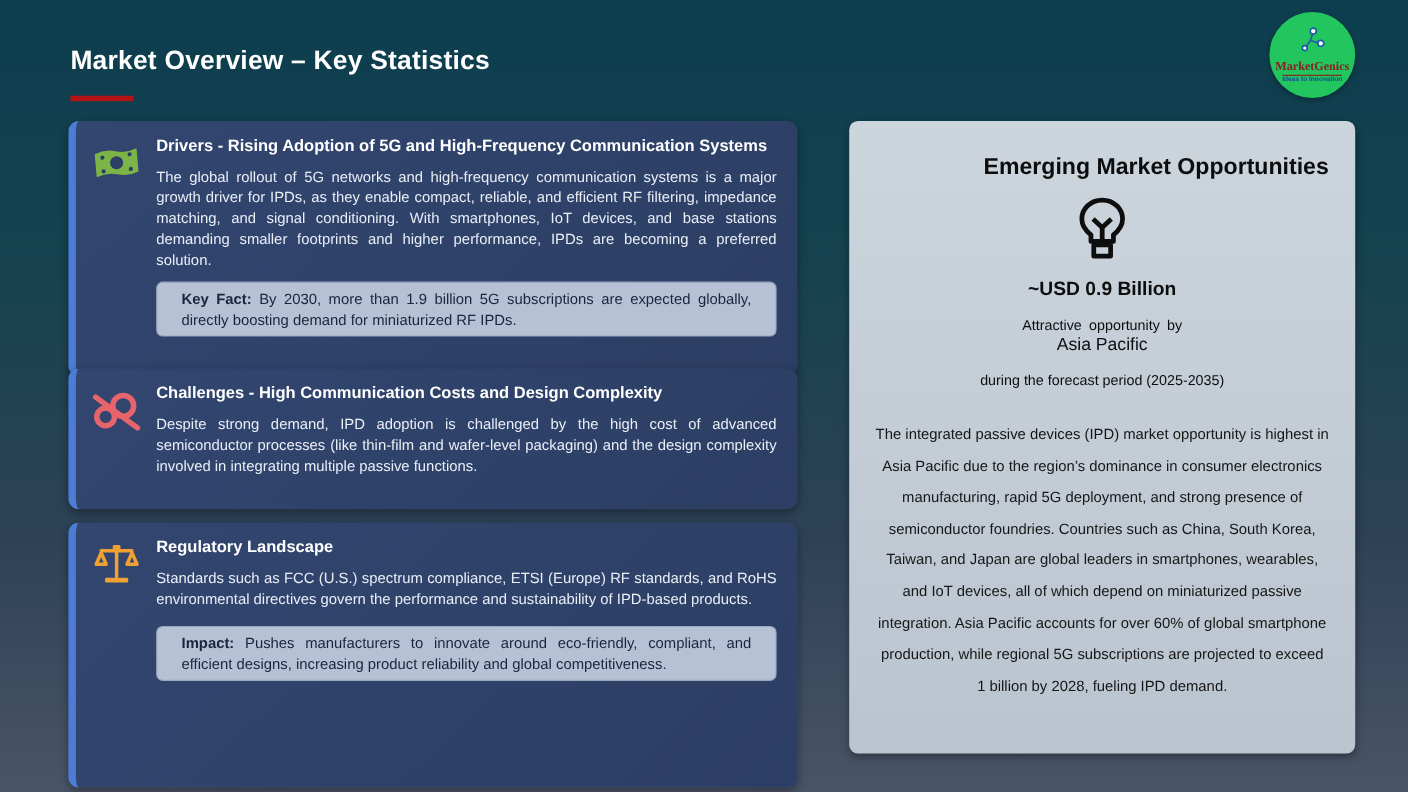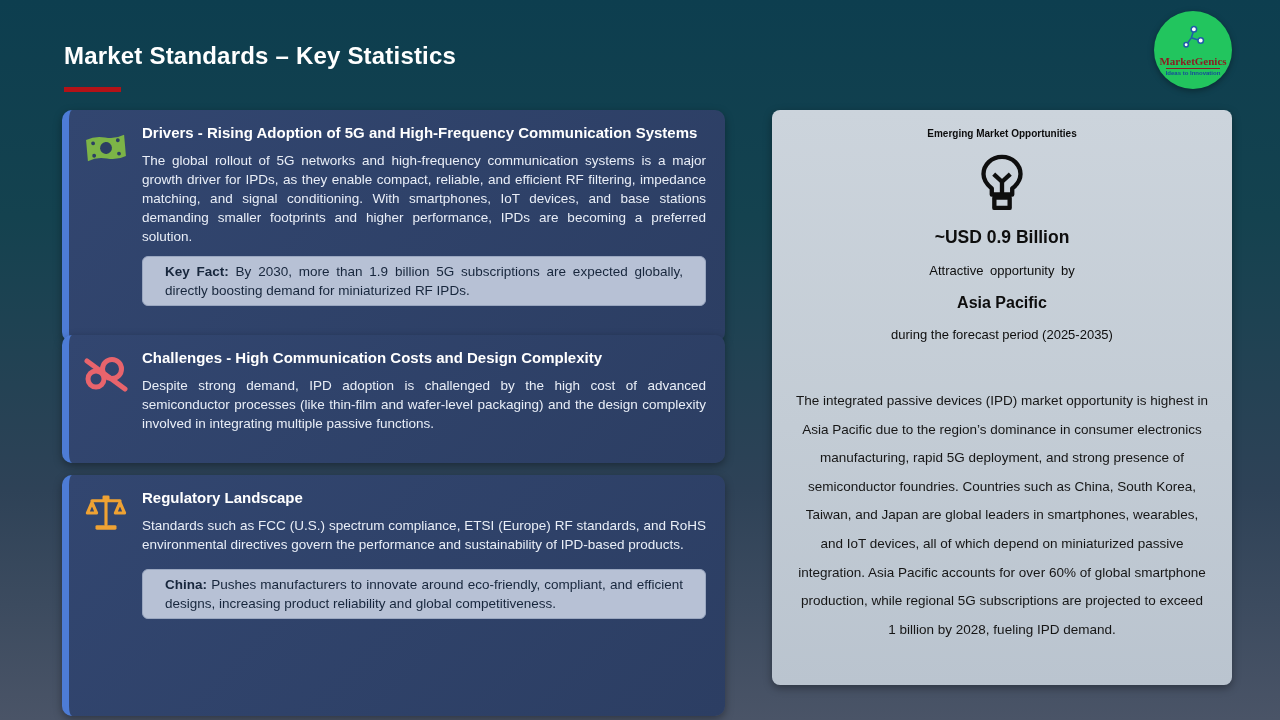--- a/index.html
+++ b/index.html
@@ -70,34 +70,34 @@
 
   
   .panel {
     position:absolute; left:772px; top:110px; width:460px; height:575px;
     background:linear-gradient(180deg, #ccd4dc 0%, #c3ccd5 55%, #bac4cf 100%);
     border-radius:8px;
     box-shadow:0 3px 8px rgba(0,0,0,.35);
     text-align:center; color:#0e0e0e;
     padding:14px 24px;
   }
-  .panel-title { font-size:10px; font-weight:bold; color:#0d0d0d; margin-top:4px; }
+  .panel-title { font-size:21px; font-weight:bold; color:#0d0d0d; margin-top:16px;text-align:right; }
   .bulb-wrap { margin:14px auto 0; height:62px; }
   .panel-value { font-size:17.5px; font-weight:bold; margin-top:12px; }
   .panel-sub   { font-size:13px; margin-top:15px; word-spacing:3px; }
-  .panel-region{ font-size:16px; font-weight:bold; margin-top:16px; }
+  .panel-region{ font-size:16px; font-weight:normal; margin-top:2px; }
   .panel-period{ font-size:13px; margin-top:15px; }
   .panel-desc  {
-    font-size:13.5px; line-height:2.12; margin-top:45px; color:#161616;
+    font-size:13.5px; line-height:2.12; margin-top:28px; color:#161616;
   }
 </style>
 </head>
 <body>
 
-<h1 class="slide-title">Market Standards – Key Statistics</h1>
+<h1 class="slide-title">Market Overview – Key Statistics</h1>
 <div class="title-bar"></div>
 
 <div class="logo">
   <span>
     <svg width="26" height="24" viewBox="0 0 30 28">
       <g stroke="#1f5ca8" stroke-width="1.8" fill="none">
         <line x1="16" y1="6" x2="13" y2="15"></line>
         <line x1="13" y1="15" x2="8" y2="22"></line>
         <line x1="13" y1="15" x2="23" y2="18"></line>
       </g>
@@ -161,21 +161,21 @@
         <path d="M40 11 L34.8 23 L45.2 23 Z"></path>
       </g>
       <rect x="12" y="37" width="24" height="5" rx="1.5" fill="#efa233"></rect>
       <rect x="20" y="3" width="8" height="6" rx="1.5" fill="#efa233"></rect>
     </svg>
   </div>
   <div class="card-content">
     <h3 class="card-title">Regulatory Landscape</h3>
     <p class="card-text">Standards such as FCC (U.S.) spectrum compliance, ETSI (Europe) RF standards, and RoHS environmental directives govern the performance and sustainability of IPD-based products.</p>
     <div class="callout">
-      <b>China:</b>
+      <b>Impact:</b>
       <span>Pushes manufacturers to innovate around eco-friendly, compliant, and efficient designs, increasing product reliability and global competitiveness.</span>
     </div>
   </div>
 </section>
 
 <aside class="panel">
   <h2 class="panel-title">Emerging Market Opportunities</h2>
   <div class="bulb-wrap">
     <svg width="52" height="60" viewBox="0 0 40 47">
       <g fill="none" stroke="#0e0e0e" stroke-width="3.4" stroke-linejoin="round">

